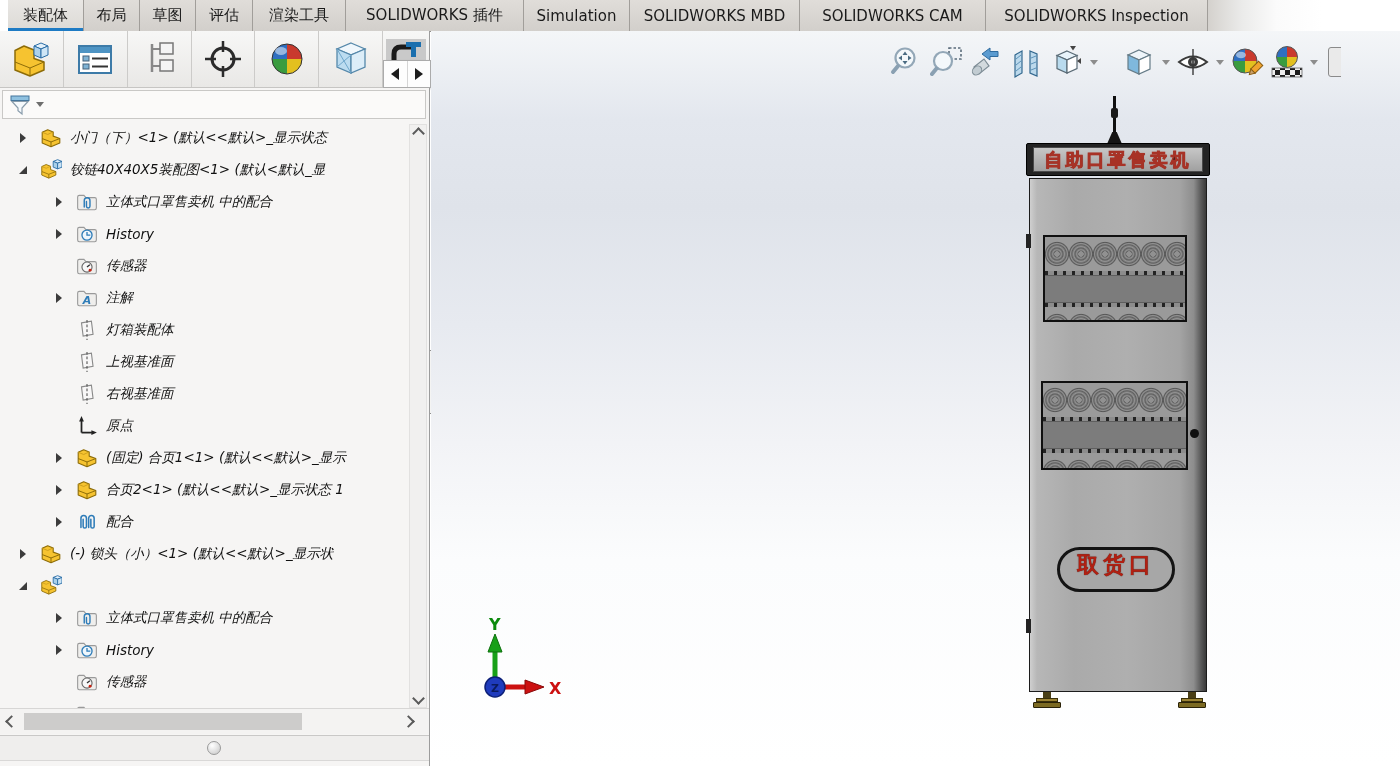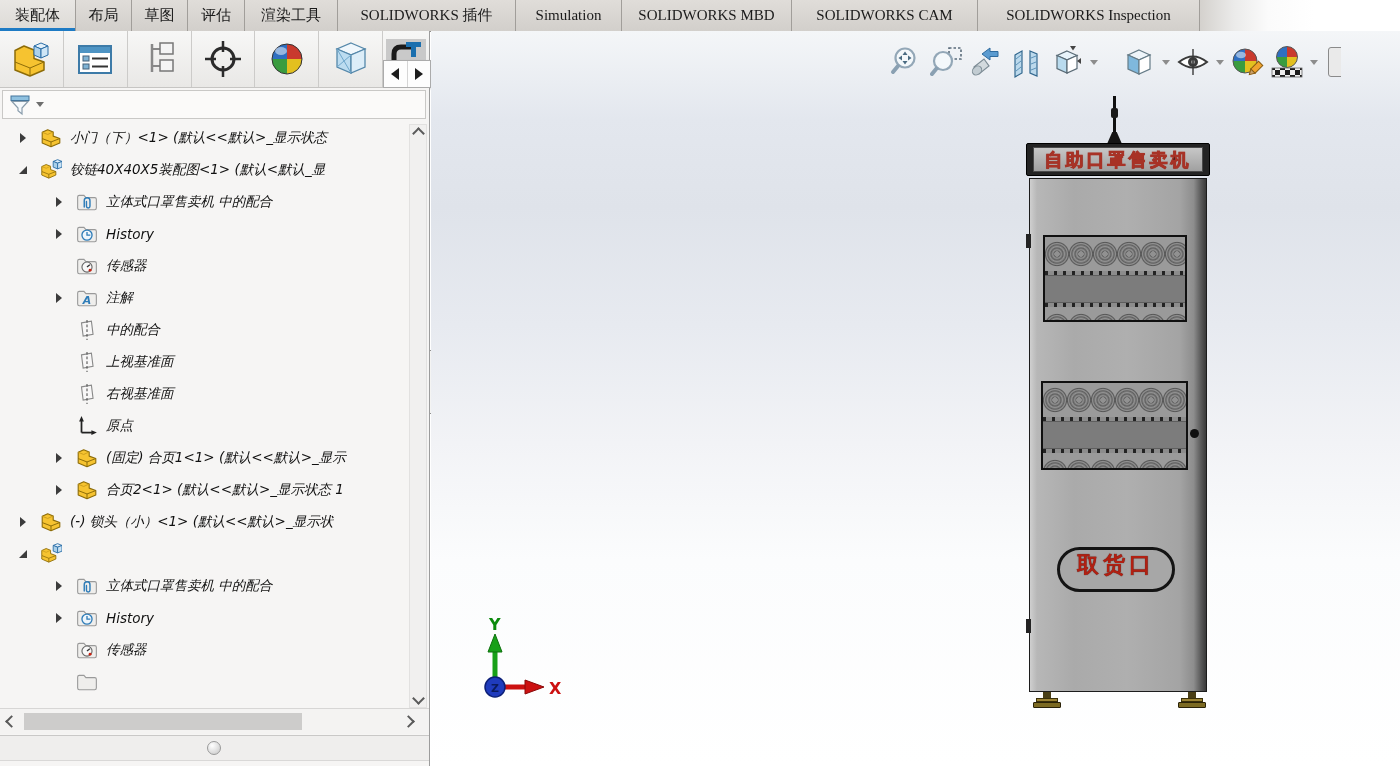--- a/index.html
+++ b/index.html
@@ -1,21 +1,21 @@
 <!DOCTYPE html>
 <html><head>
 <meta charset="utf-8">
 <style>
   html,body{margin:0;padding:0;}
   body{width:1400px;height:766px;position:relative;overflow:hidden;
        font-family:"DejaVu Sans","Liberation Sans",sans-serif;background:#fff;
        -webkit-font-smoothing:antialiased;}
   
-  #tabbar{position:absolute;left:0;top:0;width:1314px;height:31px;display:flex;
-          background:linear-gradient(180deg,#e9e7e4,#d9d6d2);border-bottom:1px solid #8f8d8a;font-family:Liberation Serif, serif;}
+  #tabbar{position:absolute;left:8px;top:0;width:1314px;height:31px;display:flex;
+          background:linear-gradient(180deg,#e9e7e4,#d9d6d2);border-bottom:1px solid #8f8d8a;}
   .tab{flex:0 0 auto;display:flex;align-items:center;justify-content:center;
        font-size:15px;color:#1a1a1a;background:linear-gradient(180deg,#e0ddd9,#d2cfcb);
        border-right:1px solid #a19e9a;box-sizing:border-box;white-space:nowrap;}
   .tab.active{background:linear-gradient(180deg,#e9e7e4,#dcdad6);box-shadow:inset 0 -3px 0 #1e7bc4;}
   .tab-filler{flex:1;background:linear-gradient(90deg,#d4d1cd 0%,#ebebea 30%,#fbfbfb 60%,#ffffff 100%);}
   
   #cmdbar{position:absolute;left:0;top:31px;width:430px;height:57px;display:flex;
           background:linear-gradient(180deg,#f7f7f6,#e9e8e6);border-right:1px solid #9c9c9c;
           border-bottom:1px solid #c6c5c3;box-sizing:border-box;}
   .cm-cell{width:64px;height:100%;display:flex;align-items:center;justify-content:center;
@@ -338,21 +338,21 @@
       <svg class="tico">
           <use href="#i-folder-a"></use>
         </svg>
       <span class="tlabel">注解</span>
     </div>
     <div class="trow lvl1">
       <span class="arrbox"></span>
       <svg class="tico">
           <use href="#i-plane"></use>
         </svg>
-      <span class="tlabel">中的配合</span>
+      <span class="tlabel">灯箱装配体</span>
     </div>
     <div class="trow lvl1">
       <span class="arrbox"></span>
       <svg class="tico">
           <use href="#i-plane"></use>
         </svg>
       <span class="tlabel">上视基准面</span>
     </div>
     <div class="trow lvl1">
       <span class="arrbox"></span>
@@ -378,20 +378,29 @@
       <span class="tlabel">(固定) 合页1&lt;1&gt; (默认&lt;&lt;默认&gt;_显示</span>
     </div>
     <div class="trow lvl1">
       <span class="arrbox">
           <span class="tri-col"></span>
         </span>
       <svg class="tico">
           <use href="#i-part"></use>
         </svg>
       <span class="tlabel">合页2&lt;1&gt; (默认&lt;&lt;默认&gt;_显示状态 1</span>
+    </div>
+    <div class="trow lvl1">
+      <span class="arrbox">
+          <span class="tri-col"></span>
+        </span>
+      <svg class="tico">
+          <use href="#i-clips"></use>
+        </svg>
+      <span class="tlabel">配合</span>
     </div>
     <div class="trow lvl0">
       <span class="arrbox">
           <span class="tri-col"></span>
         </span>
       <svg class="tico">
           <use href="#i-part"></use>
         </svg>
       <span class="tlabel">(-) 锁头（小）&lt;1&gt; (默认&lt;&lt;默认&gt;_显示状</span>
     </div>

